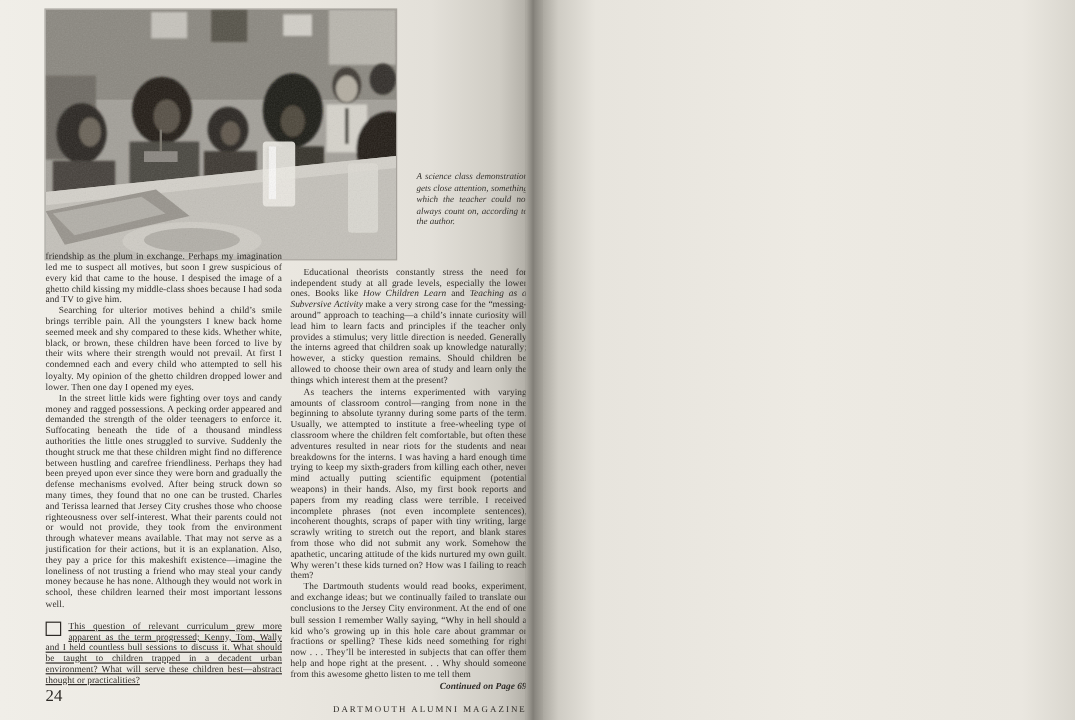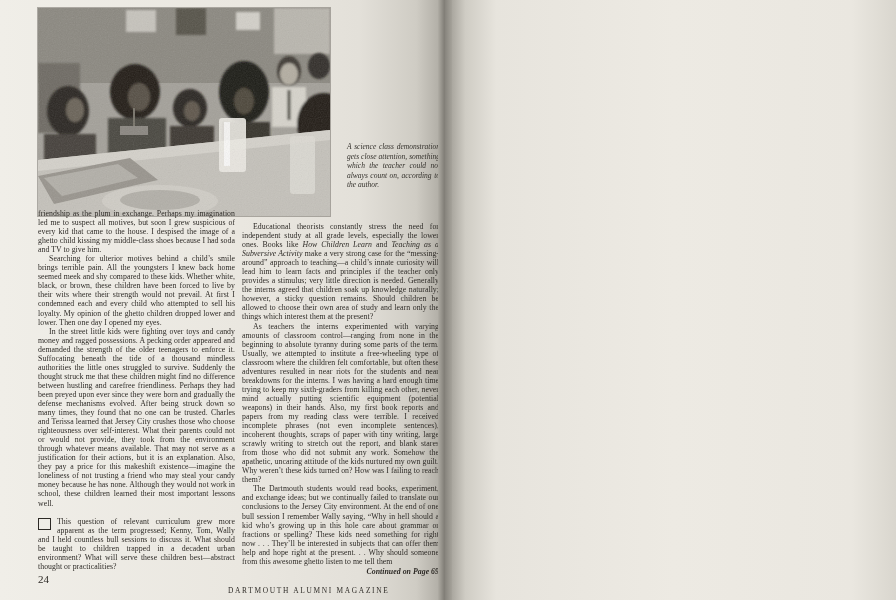--- a/index.html
+++ b/index.html
@@ -26,44 +26,44 @@
 
   
   .col { position:absolute; text-align:justify; }
   .col p { text-align:justify; text-indent:11px; margin:0; }
   .col p.noindent { text-indent:0; }
 
   .lcol { font-size:7.8px; line-height:9.05px; letter-spacing:0.04px; width:197px; }
   .lcol1 { left:38px;  top:209px; }
   .lcol2 { left:242px; top:222px; }
 
-  .boxed-para { margin-top:9px !important; text-indent:0 !important; }
+  .boxed-para { margin-top:9px !important; text-indent:0 !important;text-decoration:underline; }
   .endbox {
     float:left; width:13px; height:12px;
     border:1.6px solid #2d2a26; background:transparent;
     margin:1px 6px 0 0;
   }
   .continued { text-align:right; font-style:italic; font-weight:bold; margin-top:1px; }
 
   .photo-caption {
     font-style:italic; font-size:7.5px; line-height:9.5px;
     text-align:justify; color:#34312c; position:absolute;
   }
   .caption1 { left:347px; top:142px; width:93px; }
 
   .photo-frame { position:absolute; }
   .photo1 { left:38px;  top:8px;   width:292px; height:208px; }
   .photo-frame svg { display:block; width:100%; height:100%; outline:1px solid rgba(90,87,80,.45); }
 
-  .pageno { position:absolute; font-size:11px; color:#2d2a26; }
+  .pageno { position:absolute; font-size:14px; color:#2d2a26; }
   .pageno-left  { left:38px;  top:573px; }
 
   .footer-mag {
     position:absolute; left:228px; top:586px; width:211px;
-    text-align:left; font-size:7.4px; letter-spacing:1.7px;
+    text-align:right; font-size:7.4px; letter-spacing:1.7px;
     color:#2f2c28; white-space:nowrap;
   }
 </style>
 </head>
 <body>
 
 <div class="spread">
 
   <div class="page page-left">
 

